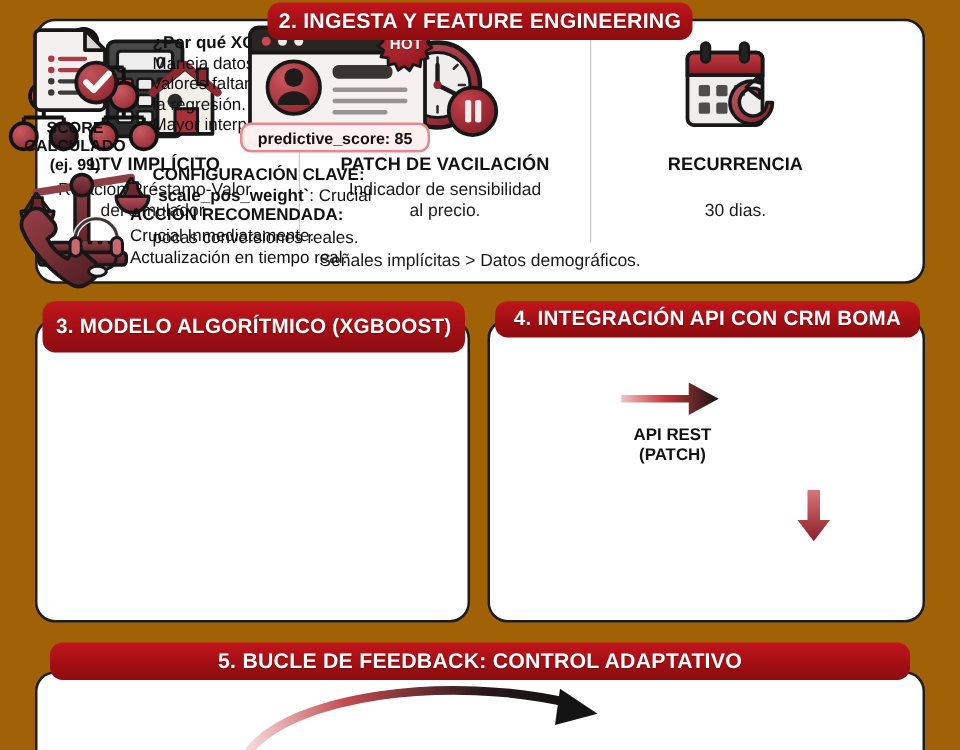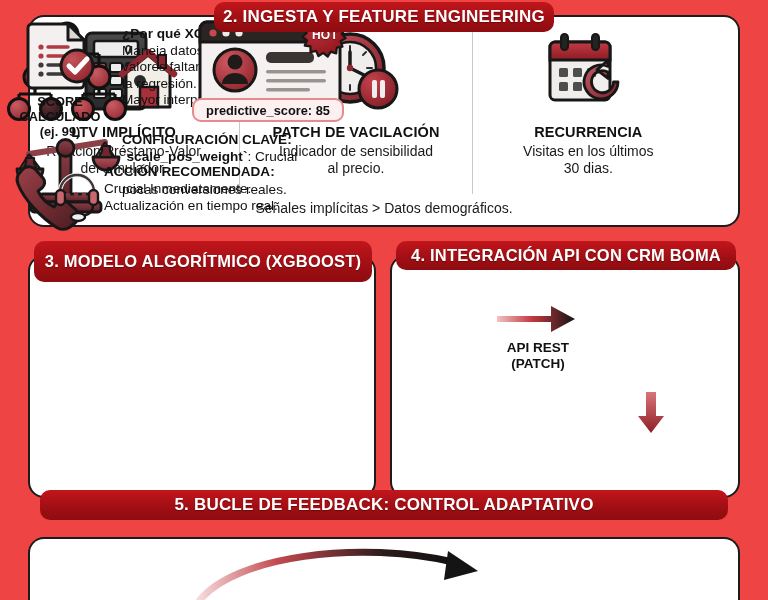--- a/index.html
+++ b/index.html
@@ -2,21 +2,21 @@
 <html><head>
 <meta charset="utf-8">
 <style>
   * { box-sizing: border-box; margin: 0; padding: 0; }
   html, body {
     width: 768px; height: 600px;
     background: #ffffff;
     font-family: "Liberation Sans", sans-serif;
     overflow: hidden;
   }
-  .page { position: relative; width: 768px; height: 600px; background: #ef4444; }
+  .page { position: relative; width: 768px; height: 600px; background: #a16207; }
 
   
   .card {
     position: absolute;
     background: #fff;
     border: 2.5px solid #1c1c1c;
     border-radius: 16px;
   }
   .pill {
     position: absolute;
@@ -74,21 +74,21 @@
   .pscore { position: absolute; left: -6px; bottom: -10px; width: 152px; height: 24px;
             border: 2.5px solid #e8898c; background: #fdf0f0; border-radius: 9px;
             display: flex; align-items: center; justify-content: center;
             font-size: 12.8px; font-weight: bold; color: #111; z-index: 4; }
   .row4b { position: absolute; left: 12px; top: 158px; width: 330px; display: flex; align-items: flex-start; }
   .ic4 { width: 92px; flex: none; display: flex; align-items: center; justify-content: center; padding-top: 4px;}
   .tx4 { flex: 1; font-size: 13.6px; line-height: 1.24; color: #111; padding-top: 6px; }
 
   
   #card5 { left: 28px; top: 537px; width: 712px; height: 120px; border-radius: 16px 16px 0 0; border-bottom: none;}
-  #pill5 { left: 40px; top: 490px; width: 688px; height: 30px; font-size: 17px; }
+  #pill5 { left: 40px; top: 514px; width: 688px; height: 30px; font-size: 17px; }
   #loop-svg { position: absolute; left: 28px; top: 537px; width: 712px; height: 63px; }
   svg { display: block; overflow: visible; }
 </style>
 </head>
 <body>
 
 <div class="page">
 
   <div class="card" id="card2"></div>
   <div class="pill" id="pill2">2. INGESTA Y FEATURE ENGINEERING</div>
@@ -201,21 +201,21 @@
             <rect x="23" y="52" width="9" height="9" rx="1.5"></rect>
             <rect x="37" y="52" width="9" height="9" rx="1.5"></rect>
           </g>
           <g transform="translate(56,36)">
             <path d="M26 16 a17 17 0 1 1 -10 -15.6 l 0 -6 l -11 9.5 l 11 8.5 l 0 -6.2 a11 11 0 1 0 5.5 9.8 z" fill="url(#gArr)" stroke="#171717" stroke-width="2.8" stroke-linejoin="round"></path>
           </g>
         </svg>
       </div>
       <div class="feat-title">RECURRENCIA</div>
       <div class="feat-desc">
-        <span>Visitas en los últimos</span><br>
+        <br>
         <span>30 dias.</span>
       </div>
     </div>
   </div>
   <div class="note2" style="left:28px; width:712px; bottom:auto; top:200px;">Señales implícitas &gt; Datos demográficos.</div>
 
   <div class="card" id="card3"></div>
   <div class="pill" id="pill3">3. MODELO ALGORÍTMICO (XGBOOST)</div>
 
   <div class="row3" id="row3a">

